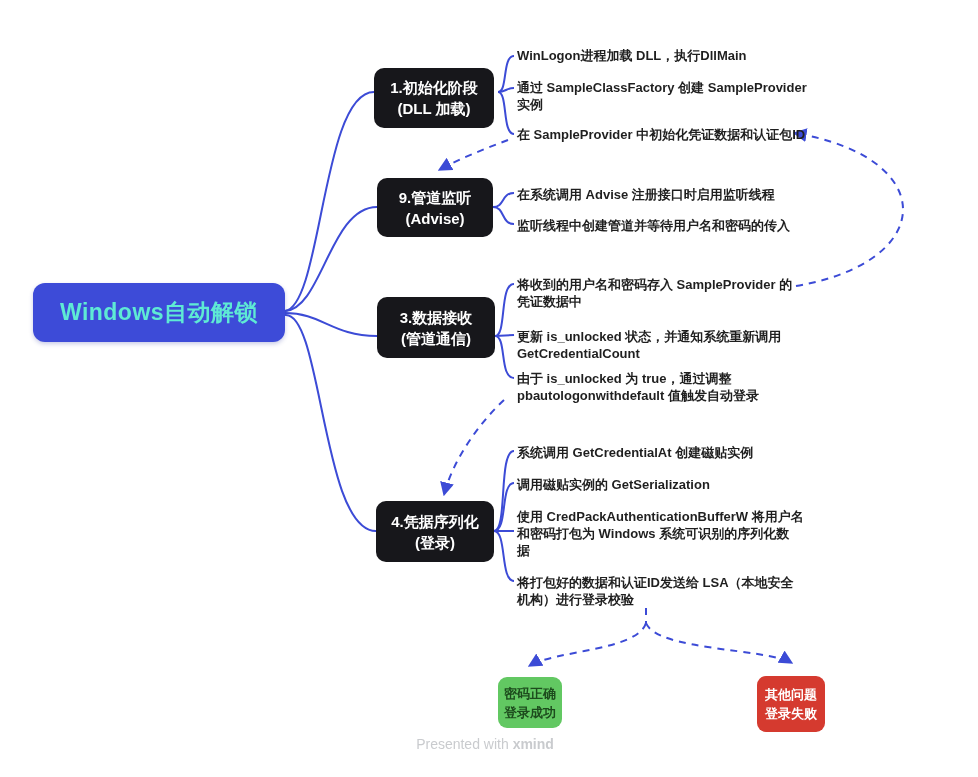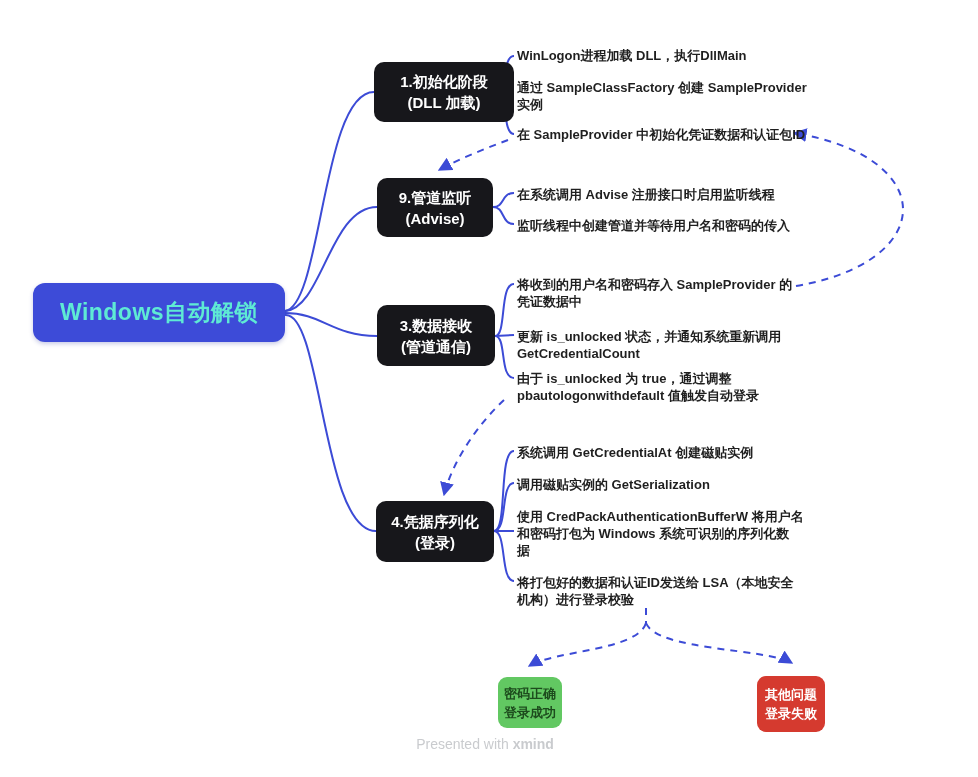--- a/index.html
+++ b/index.html
@@ -82,25 +82,25 @@
       <path class="dashed" d="M796,286 C938,262 940,157 794,133" marker-end="url(#arw)"></path>
       <path class="dashed" d="M504,400 C478,424 452,462 444,495" marker-end="url(#arw)"></path>
       <path class="dashed" d="M646,608 L646,623"></path>
       <path class="dashed" d="M646,623 C637,651 556,650 529,666" marker-end="url(#arw)"></path>
       <path class="dashed" d="M646,623 C657,651 766,648 792,663" marker-end="url(#arw)"></path>
     </g>
   </svg>
 
   <div class="topic root-topic" style="left:33px;top:283px;width:252px;height:59px;">Windows自动解锁</div>
 
-  <div class="topic branch-topic" style="left:374px;top:62px;width:140px;height:60px;">1.初始化阶段
+  <div class="topic branch-topic" style="left:374px;top:68px;width:120px;height:60px;">1.初始化阶段
 (DLL 加载)</div>
   <div class="topic branch-topic" style="left:377px;top:178px;width:116px;height:59px;">9.管道监听
 (Advise)</div>
-  <div class="topic branch-topic" style="left:377px;top:305px;width:118px;height:61px;">3.数据接收
+  <div class="topic branch-topic" style="left:377px;top:297px;width:118px;height:61px;">3.数据接收
 (管道通信)</div>
   <div class="topic branch-topic" style="left:376px;top:501px;width:118px;height:61px;">4.凭据序列化
 (登录)</div>
 
   <div class="subtopic" style="left:517px;top:47px;">WinLogon进程加载 DLL，执行DllMain</div>
   <div class="subtopic" style="left:517px;top:79px;">通过 SampleClassFactory 创建 SampleProvider
 实例</div>
   <div class="subtopic" style="left:517px;top:126px;">在 SampleProvider 中初始化凭证数据和认证包ID</div>
 
   <div class="subtopic" style="left:517px;top:186px;">在系统调用 Advise 注册接口时启用监听线程</div>

